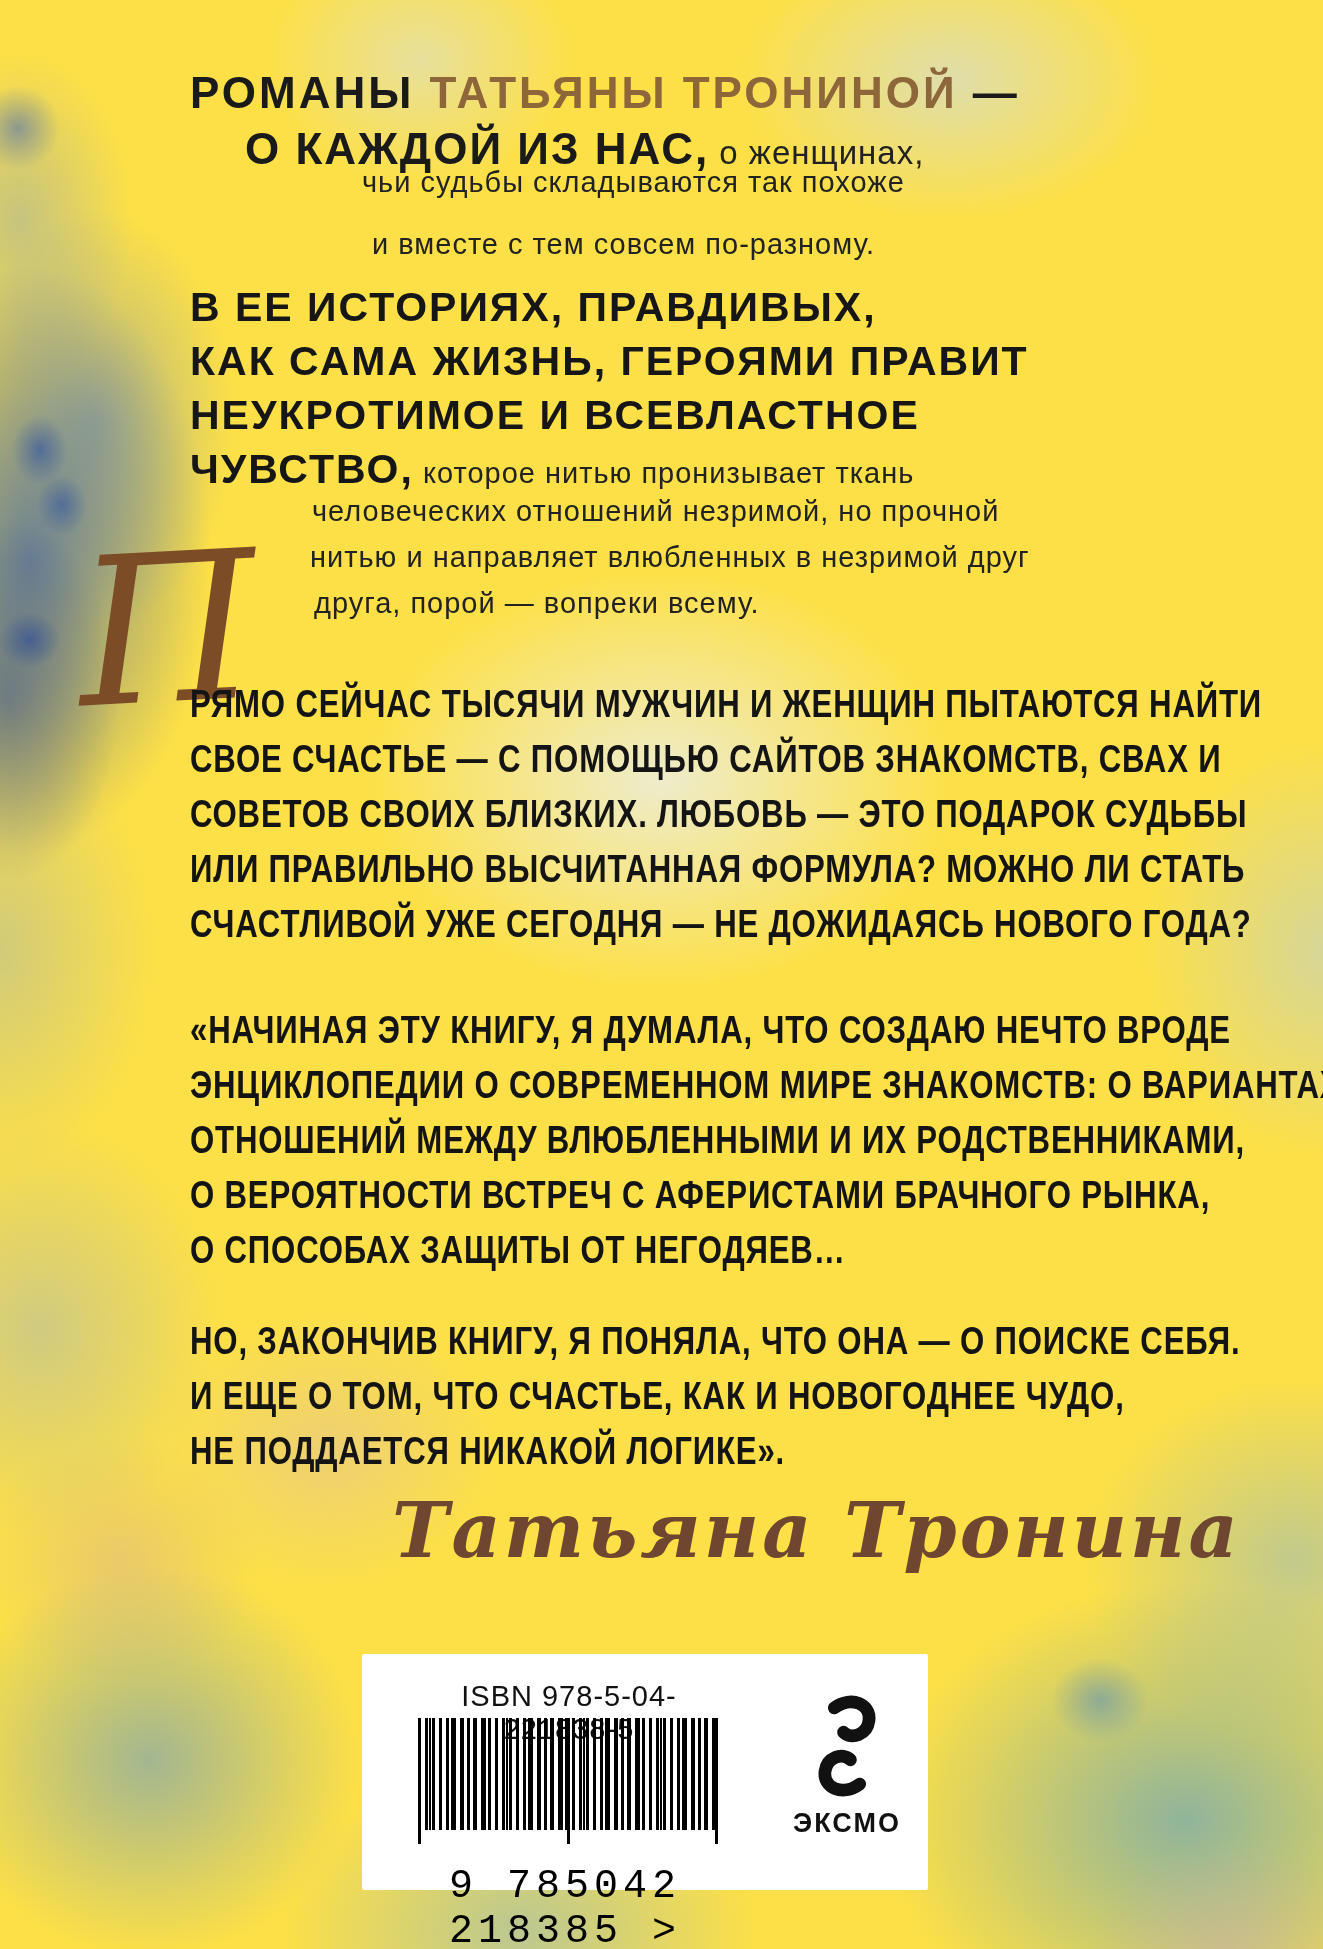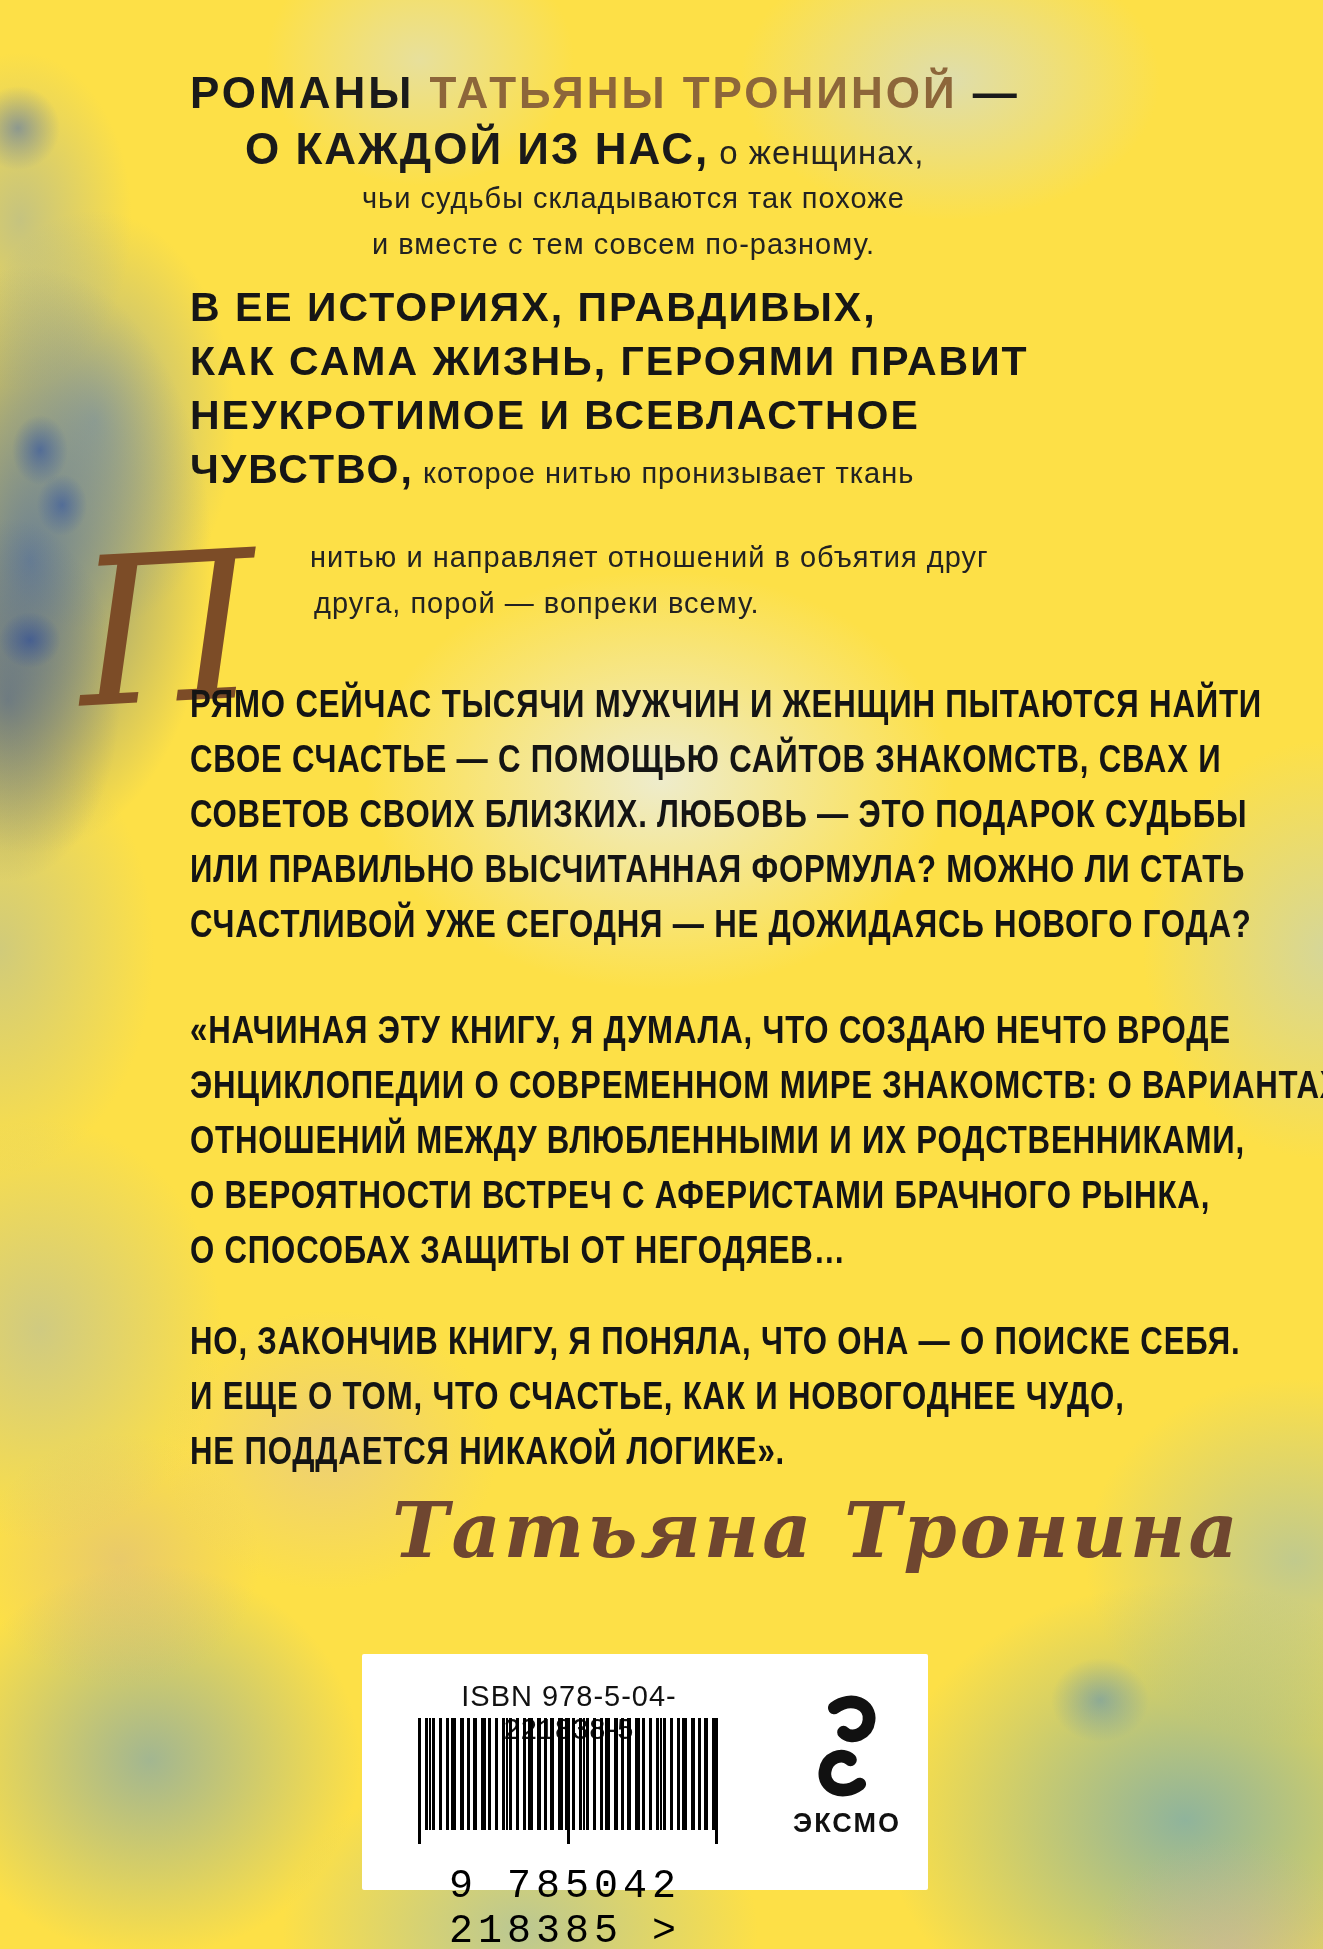--- a/index.html
+++ b/index.html
@@ -73,28 +73,29 @@
   .eksmo-name{font-weight:bold;font-size:27px;letter-spacing:2px;color:#111;margin-top:6px;}
 </style>
 </head>
 <body>
 
 <div class="cover">
   <div class="bg"></div>
 
   <div class="abs hl1" style="left:190px;top:68px;"><span>РОМАНЫ </span><span class="brown">ТАТЬЯНЫ ТРОНИНОЙ</span><span> —</span></div>
   <div class="abs" style="left:245px;top:124px;"><span class="hl2b">О КАЖДОЙ ИЗ НАС,</span><span class="hl2r"> о женщинах,</span></div>
-  <div class="abs small" style="left:362px;top:182px;">чьи судьбы складываются так похоже</div>
+  <div class="abs small" style="left:362px;top:166px;">чьи судьбы складываются так похоже</div>
   <div class="abs small" style="left:372px;top:228px;">и вместе с тем совсем по-разному.</div>
 
   <div class="abs stmt" style="left:190px;top:284px;">В ЕЕ ИСТОРИЯХ, ПРАВДИВЫХ,</div>
   <div class="abs stmt" style="left:190px;top:338px;">КАК САМА ЖИЗНЬ, ГЕРОЯМИ ПРАВИТ</div>
   <div class="abs stmt" style="left:190px;top:392px;">НЕУКРОТИМОЕ И ВСЕВЛАСТНОЕ</div>
   <div class="abs" style="left:190px;top:446px;"><span class="stmt">ЧУВСТВО,</span><span class="small"> которое нитью пронизывает ткань</span></div>
-  <div class="abs small" style="left:310px;top:541px;">нитью и направляет отношений в объятия друг</div>
+  <div class="abs small" style="left:312px;top:495px;">человеческих отношений незримой, но прочной</div>
+  <div class="abs small" style="left:310px;top:541px;">нитью и направляет влюбленных в незримой друг</div>
   <div class="abs small" style="left:314px;top:587px;">друга, порой — вопреки всему.</div>
 
   <div class="abs dropcap" style="left:78px;top:528px;">П</div>
   <div class="abs cond" style="left:190px;top:676px;">
     <div>РЯМО СЕЙЧАС ТЫСЯЧИ МУЖЧИН И ЖЕНЩИН ПЫТАЮТСЯ НАЙТИ</div>
     <div>СВОЕ СЧАСТЬЕ — С ПОМОЩЬЮ САЙТОВ ЗНАКОМСТВ, СВАХ И</div>
     <div>СОВЕТОВ СВОИХ БЛИЗКИХ. ЛЮБОВЬ — ЭТО ПОДАРОК СУДЬБЫ</div>
     <div>ИЛИ ПРАВИЛЬНО ВЫСЧИТАННАЯ ФОРМУЛА? МОЖНО ЛИ СТАТЬ</div>
     <div>СЧАСТЛИВОЙ УЖЕ СЕГОДНЯ — НЕ ДОЖИДАЯСЬ НОВОГО ГОДА?</div>
   </div>

